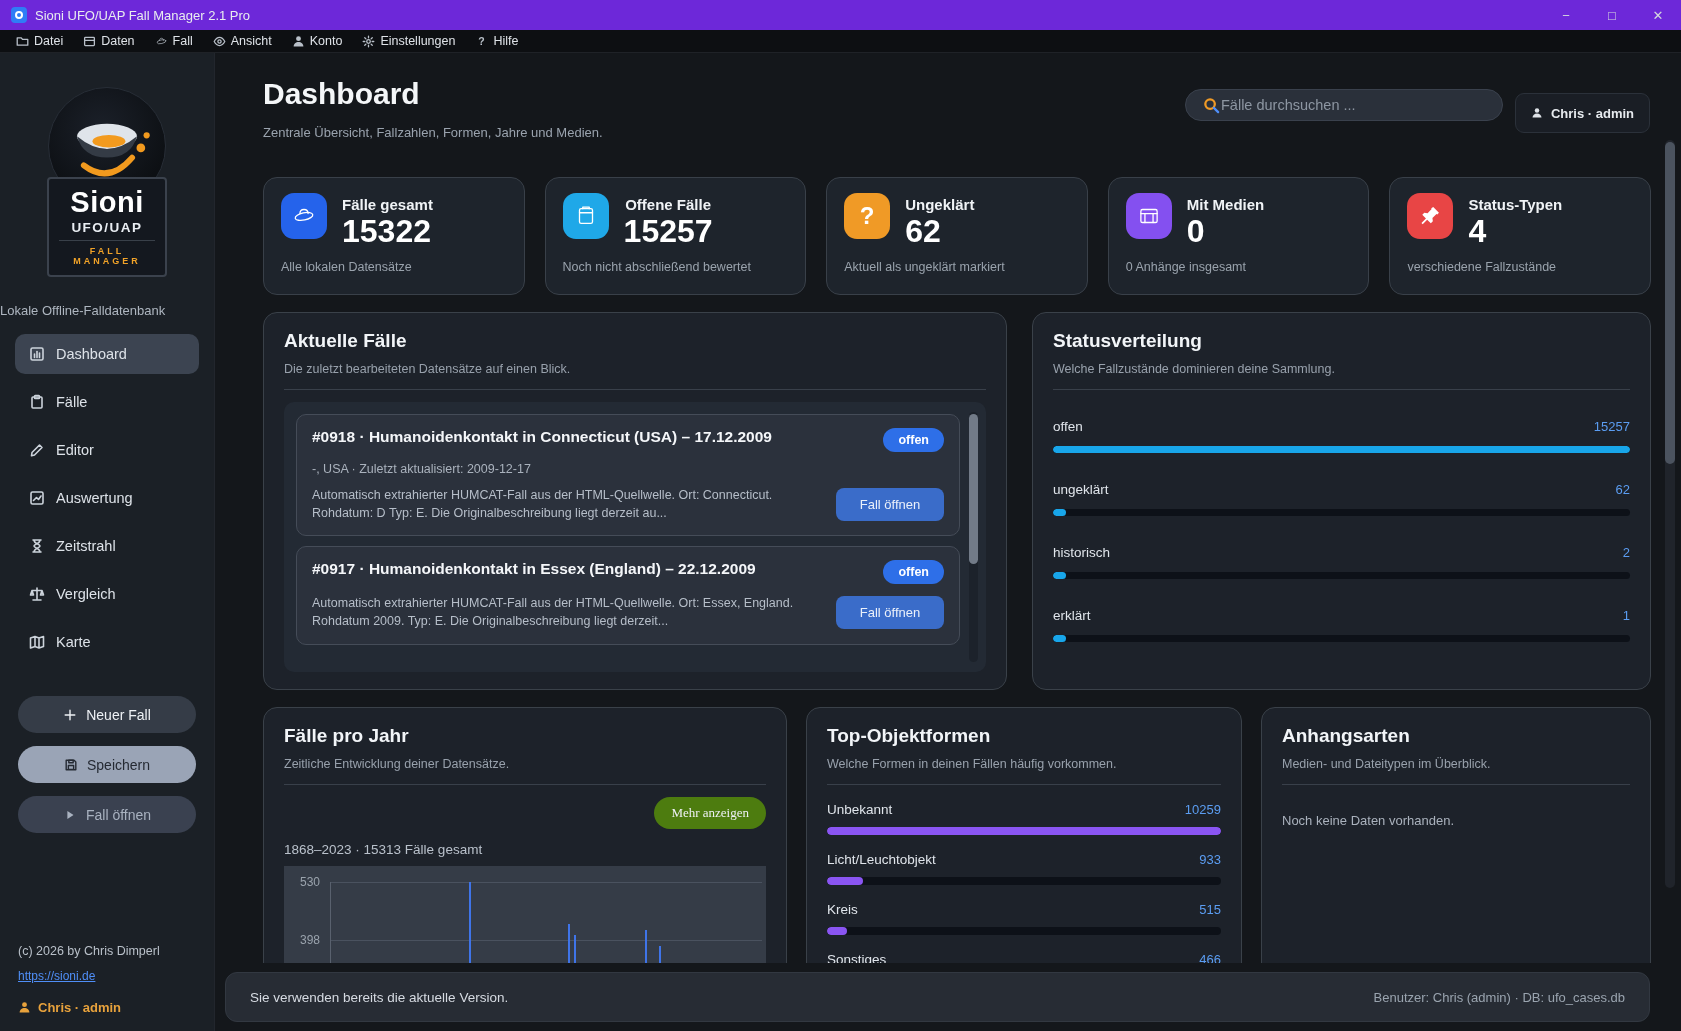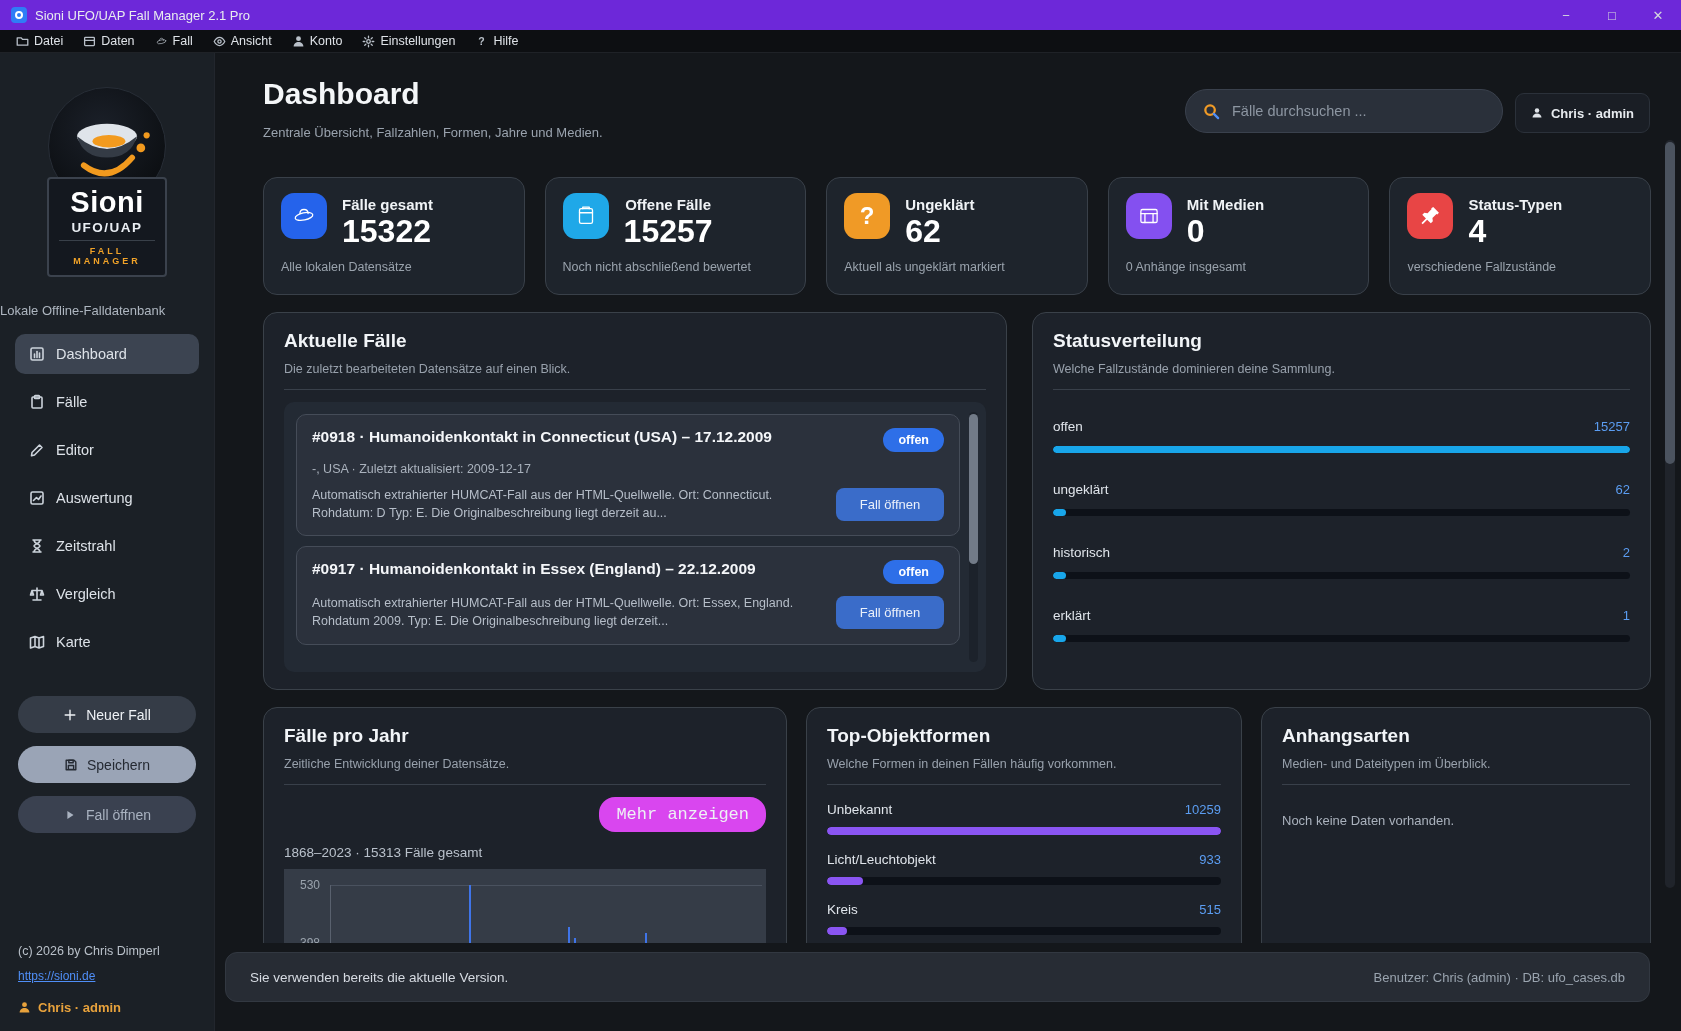--- a/index.html
+++ b/index.html
@@ -53,21 +53,21 @@
   .side-user { margin-top:17px; font-size:13px; font-weight:bold; color:#e8a23c; display:flex; align-items:center; gap:7px; }
   .side-user svg { width:13px; height:13px; }
 
   
   .main { flex:1; display:flex; flex-direction:column; min-width:0; }
   .content { flex:1; overflow:hidden; padding:16px 30px 0 48px; }
 
   .page-head { position:relative; height:100px; }
   .page-title { font-size:30px; font-weight:bold; color:#f4f6f8; padding-top:8px; }
   .page-sub { font-size:13px; color:#9aa3ae; margin-top:14px; }
-  .search { position:absolute; right:148px; top:20px; width:318px; height:44px; background:#2a303a; border:1px solid #3a414d; border-radius:23px; display:flex; align-items:center; padding:0 16px; gap:11px; }
+  .search { position:absolute; right:148px; top:20px; width:318px; height:32px; background:#2a303a; border:1px solid #3a414d; border-radius:23px; display:flex; align-items:center; padding:0 16px; }
   .search svg { width:19px; height:19px; flex:none; }
   .search input { background:transparent; border:none; outline:none; color:#c8cfd8; font-size:14.5px; font-family:inherit; width:100%; }
   .search input::placeholder { color:#8d96a2; }
   .user-badge { position:absolute; right:1px; top:24px; height:40px; background:#1a1e25; border:1px solid #2b313a; border-radius:9px; display:flex; align-items:center; gap:8px; padding:0 15px; font-size:13px; font-weight:bold; color:#e6eaee; }
   .user-badge svg { width:12px; height:12px; color:#dfe3e8; }
 
   
   .stats { margin-top:8px; display:flex; gap:20px; }
   .stat-card { flex:1; height:118px; background:#1e242c; border:1px solid #394049; border-radius:14px; padding:15px 17px; }
   .stat-top { display:flex; gap:15px; }
@@ -102,38 +102,38 @@
   .dist-line { display:flex; justify-content:space-between; align-items:baseline; }
   .dist-label { font-size:13.5px; color:#e0e5eb; }
   .dist-value { font-size:13px; color:#5b9df2; }
   .bar-track { margin-top:12px; height:7px; border-radius:4px; background:#0d1118; position:relative; overflow:hidden; }
   .bar-fill { position:absolute; left:0; top:0; bottom:0; border-radius:4px; background:#18a6ea; min-width:13px; }
 
   
   .row-bottom { margin-top:17px; display:flex; gap:19px; height:281px; }
   .panel-years { width:524px; flex:none; }
   .more-row { display:flex; justify-content:flex-end; margin-top:12px; }
-  .more-btn { background:#d946ef; color:#eef1f5; border:none; border-radius:16px; padding:8px 17px; font-size:17px; font-family:Liberation Mono, monospace; }
+  .more-btn { background:#4d7c0f; color:#eef1f5; border:none; border-radius:16px; padding:8px 17px; font-size:13px; font-family:Liberation Serif, serif; }
   .range-label { font-size:13.5px; color:#b9c1cb; margin-top:13px; }
   .chart { margin-top:9px; height:130px; background:#353c47; position:relative; overflow:hidden; }
   .ytick { position:absolute; left:6px; width:30px; text-align:right; font-size:12px; color:#9aa3ad; }
   .gridline { position:absolute; left:46px; right:4px; height:1px; background:#4a525f; }
   .yaxis { position:absolute; left:46px; top:16px; bottom:0; width:1px; background:#59616e; }
   .ybar { position:absolute; bottom:0; width:2px; background:#3f74e8; }
 
   .panel-shapes { width:436px; flex:none; }
   .shape-row { margin-top:17px; }
   .shape-row .bar-track { margin-top:10px; height:8px; }
   .shape-row .bar-fill { background:#8a55f2; min-width:14px; }
 
   .panel-attach { flex:1; }
   .empty-text { font-size:13px; color:#aab2bd; margin-top:28px; }
 
   
-  .footer-wrap { flex:none; height:88px; padding:9px 31px 0 10px; }
+  .footer-wrap { flex:none; height:68px; padding:9px 31px 0 10px; }
   .footerbar { height:50px; background:#272c34; border:1px solid #323841; border-radius:12px; display:flex; align-items:center; justify-content:space-between; padding:0 24px; }
   .footer-left { font-size:13.5px; color:#d6dbe2; }
   .footer-right { font-size:13px; color:#9aa4af; }
 
   
   .win-scroll { position:absolute; right:6px; top:140px; width:10px; height:748px; background:#20242b; border-radius:5px; }
   .win-scroll-thumb { position:absolute; top:2px; left:0; width:10px; height:322px; background:#4b535f; border-radius:5px; }
 </style>
 </head>
 <body>

